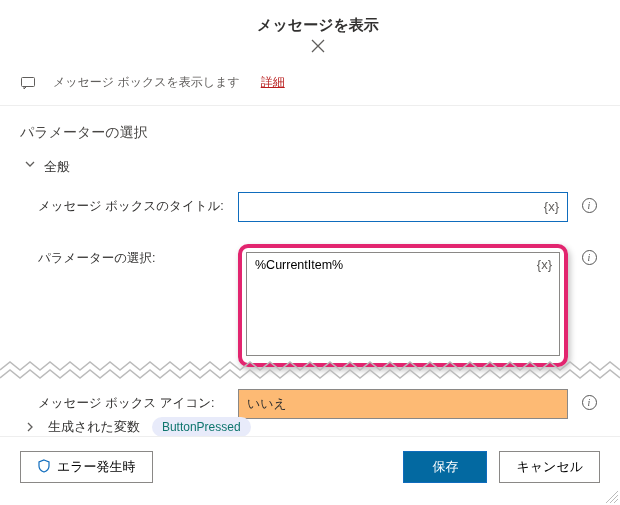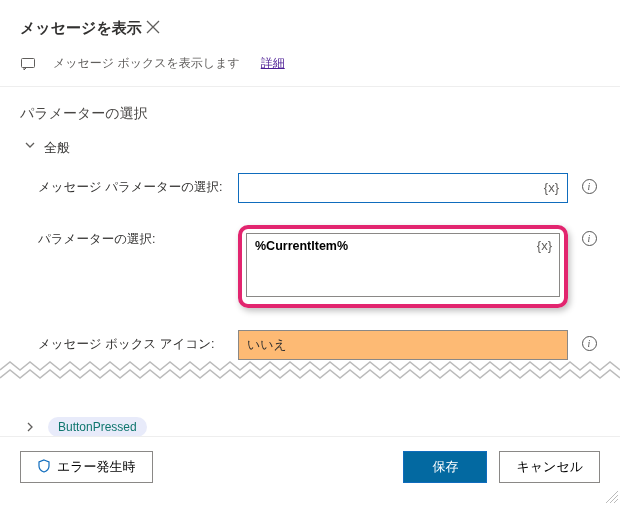--- a/index.html
+++ b/index.html
@@ -9,21 +9,23 @@
     color: #323130;
     background: #fff;
     width: 620px;
     height: 505px;
     position: relative;
     overflow: hidden;
   }
   .header {
     display: flex;
     align-items: center;
+    justify-content: space-between;
     padding: 16px 4px 10px 20px;
+    flex-direction: column;
   }
   .header h1 {
     font-size: 15px;
     font-weight: 600;
   }
   .close-btn {
     font-size: 16px;
     color: #605e5c;
     cursor: pointer;
     padding: 4px;
@@ -34,21 +36,21 @@
     align-items: center;
     padding: 4px 20px 14px 20px;
     gap: 17px;
     color: #605e5c;
     font-size: 12px;
   }
   .desc-icon {
     width: 16px; height: 16px;
     display: flex; align-items: center; justify-content: center;
   }
-  .desc-link { color: #4c1d95; text-decoration: underline; cursor: pointer; margin-left: 4px;}
+  .desc-link { color: #b91c1c; text-decoration: underline; cursor: pointer; margin-left: 4px;}
   .divider {
     height: 1px;
     background: #eee;
     margin: 0;
   }
   .section-title {
     font-size: 14px;
     padding: 18px 20px 8px 20px;
     color: #484644;
   }
@@ -119,27 +121,27 @@
   }
   .highlight-box {
     position: relative;
     border: 4px solid #e2256f;
     border-radius: 10px;
     padding: 4px;
     box-shadow: 2px 3px 6px rgba(0,0,0,0.25);
   }
   .textarea {
     width: 100%;
-    height: 64px;
+    height: 104px;
     border: 1px solid #8a8886;
     outline: none;
     padding: 5px 34px 5px 8px;
     font-size: 12.5px;
     font-family: inherit;
-    font-weight: 700;
+    font-weight: 400;
     resize: none;
   }
   .var-chip-ta {
     position: absolute;
     right: 12px;
     top: 9px;
     font-size: 13px;
     color: #605e5c;
     cursor: pointer;
   }
@@ -242,21 +244,21 @@
 <div class="collapse-row">
   <span class="chevron">
     <svg width="10" height="10" viewBox="0 0 10 10">
         <path d="M1 3 L5 7 L9 3" fill="none" stroke="#605e5c" stroke-width="1.3"></path>
       </svg>
   </span>
   <span>全般</span>
 </div>
 
 <div class="field-row">
-  <div class="field-label">メッセージ パラメーターの選択:</div>
+  <div class="field-label">メッセージ ボックスのタイトル:</div>
   <div class="field-input-wrap">
     <input type="text" class="text-input" value="" style="">
     <span class="var-chip">{x}</span>
   </div>
   <div class="info-icon-wrap">
       <span class="info-circle">i</span>
     </div>
 </div>
 
 <div class="field-row" style="margin-top:10px;">
@@ -288,20 +290,21 @@
   <path d="M0 10 L10 2 L20 10 L30 2 L40 10 L50 2 L60 10 L70 2 L80 10 L90 2 L100 10 L110 2 L120 10 L130 2 L140 10 L150 2 L160 10 L170 2 L180 10 L190 2 L200 10 L210 2 L220 10 L230 2 L240 10 L250 2 L260 10 L270 2 L280 10 L290 2 L300 10 L310 2 L320 10 L330 2 L340 10 L350 2 L360 10 L370 2 L380 10 L390 2 L400 10 L410 2 L420 10 L430 2 L440 10 L450 2 L460 10 L470 2 L480 10 L490 2 L500 10 L510 2 L520 10 L530 2 L540 10 L550 2 L560 10 L570 2 L580 10 L590 2 L600 10 L610 2 L620 10" fill="none" stroke="#bbb" stroke-width="1.5"></path>
   <path d="M0 18 L10 10 L20 18 L30 10 L40 18 L50 10 L60 18 L70 10 L80 18 L90 10 L100 18 L110 10 L120 18 L130 10 L140 18 L150 10 L160 18 L170 10 L180 18 L190 10 L200 18 L210 10 L220 18 L230 10 L240 18 L250 10 L260 18 L270 10 L280 18 L290 10 L300 18 L310 10 L320 18 L330 10 L340 18 L350 10 L360 18 L370 10 L380 18 L390 10 L400 18 L410 10 L420 18 L430 10 L440 18 L450 10 L460 18 L470 10 L480 18 L490 10 L500 18 L510 10 L520 18 L530 10 L540 18 L550 10 L560 18 L570 10 L580 18 L590 10 L600 18 L610 10 L620 18" fill="none" stroke="#bbb" stroke-width="1.5"></path>
 </svg>
 
 <div class="gen-row" style="position:absolute; top:395px; left:0; right:0;">
   <span class="chevron">
     <svg width="10" height="10" viewBox="0 0 10 10">
         <path d="M3 1 L7 5 L3 9" fill="none" stroke="#605e5c" stroke-width="1.3"></path>
       </svg>
   </span>
+  <span>生成された変数</span>
   <span class="pill">ButtonPressed</span>
 </div>
 
 <div class="footer">
   <button class="btn">
     <span class="shield">
       <svg width="14" height="14" viewBox="0 0 14 14">
           <path d="M7 1 L12 3 V7 C12 10 9.5 12.2 7 13 C4.5 12.2 2 10 2 7 V3 Z" fill="none" stroke="#0f6cbd" stroke-width="1.2"></path>
         </svg>
     </span>

